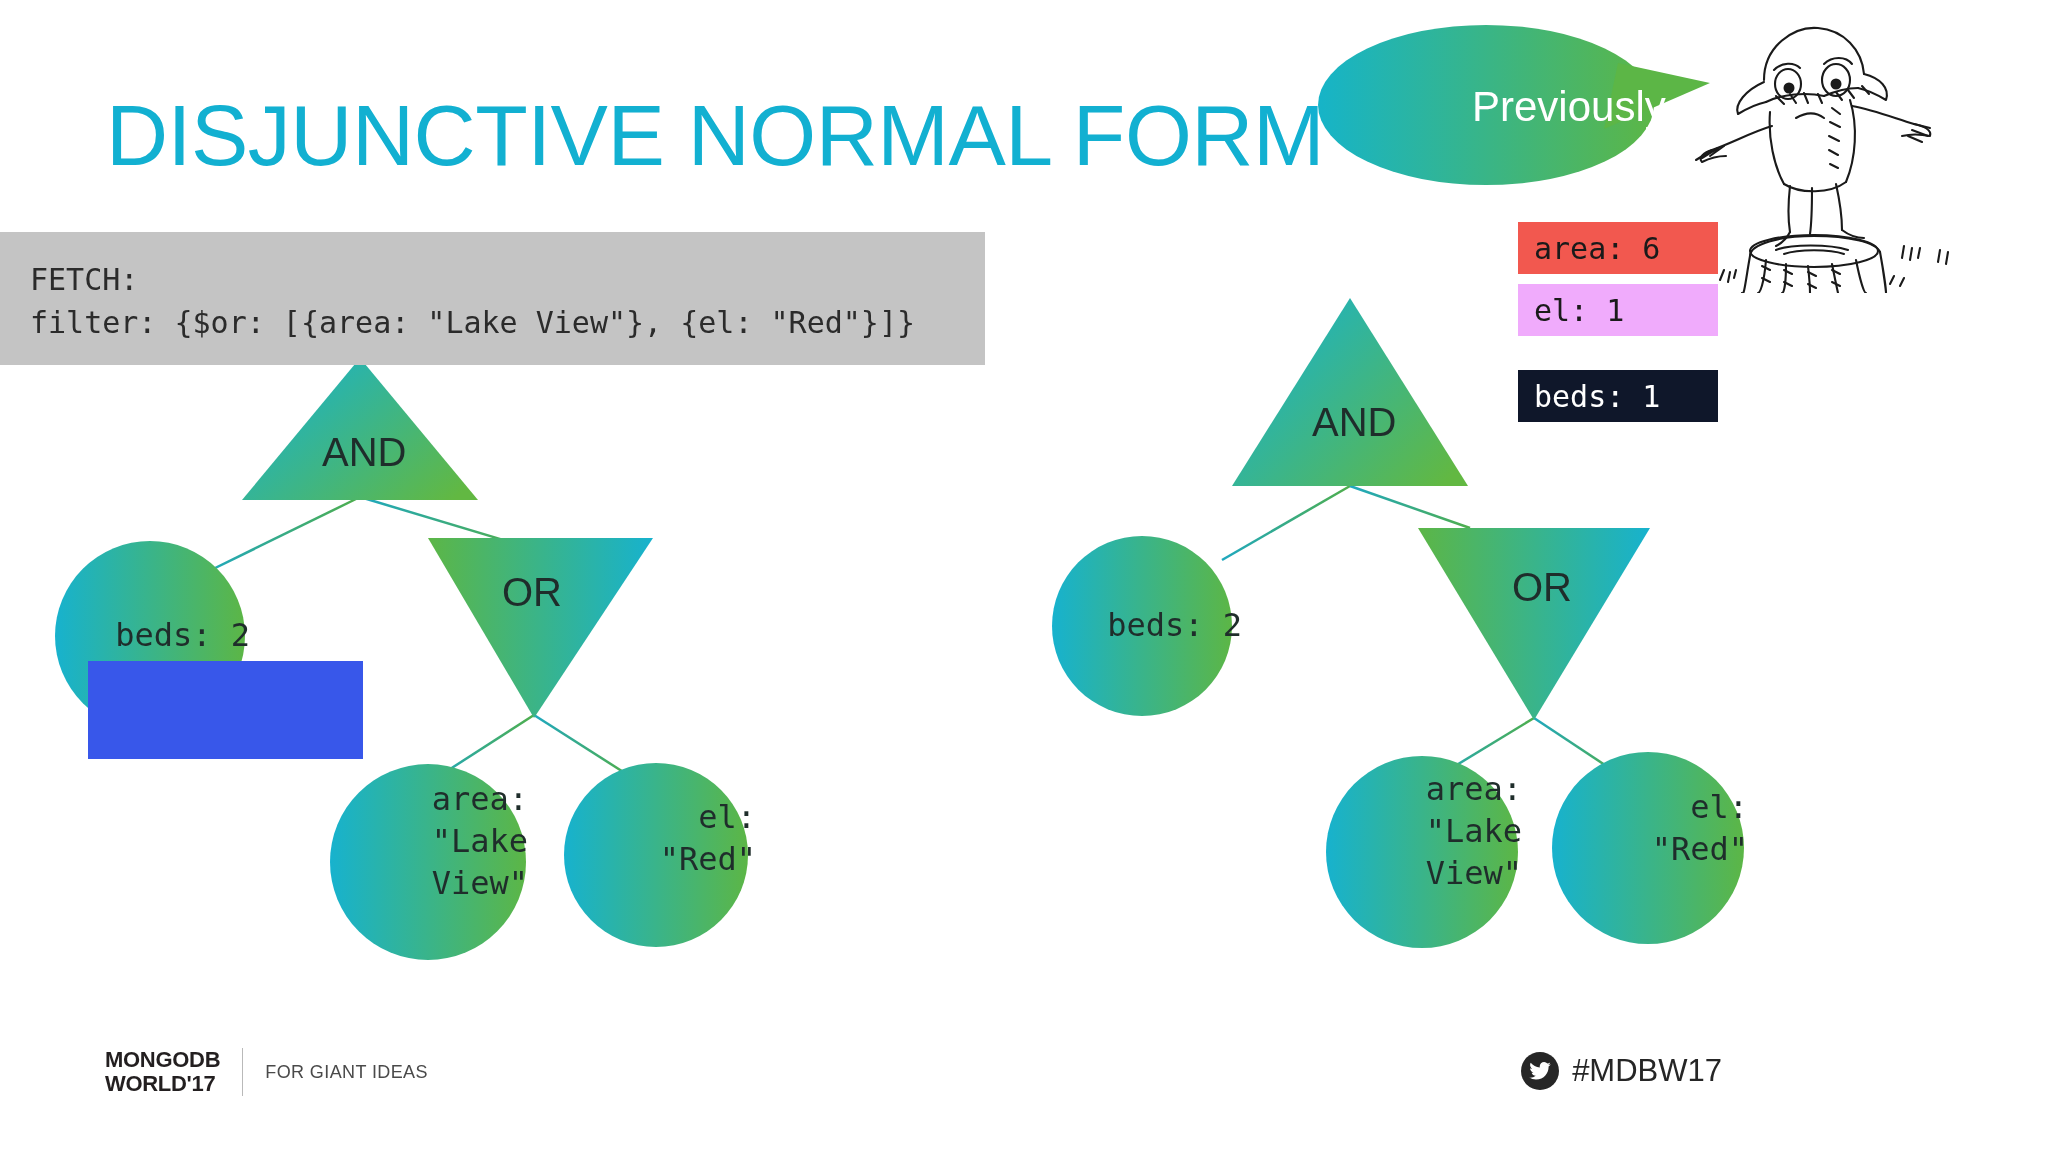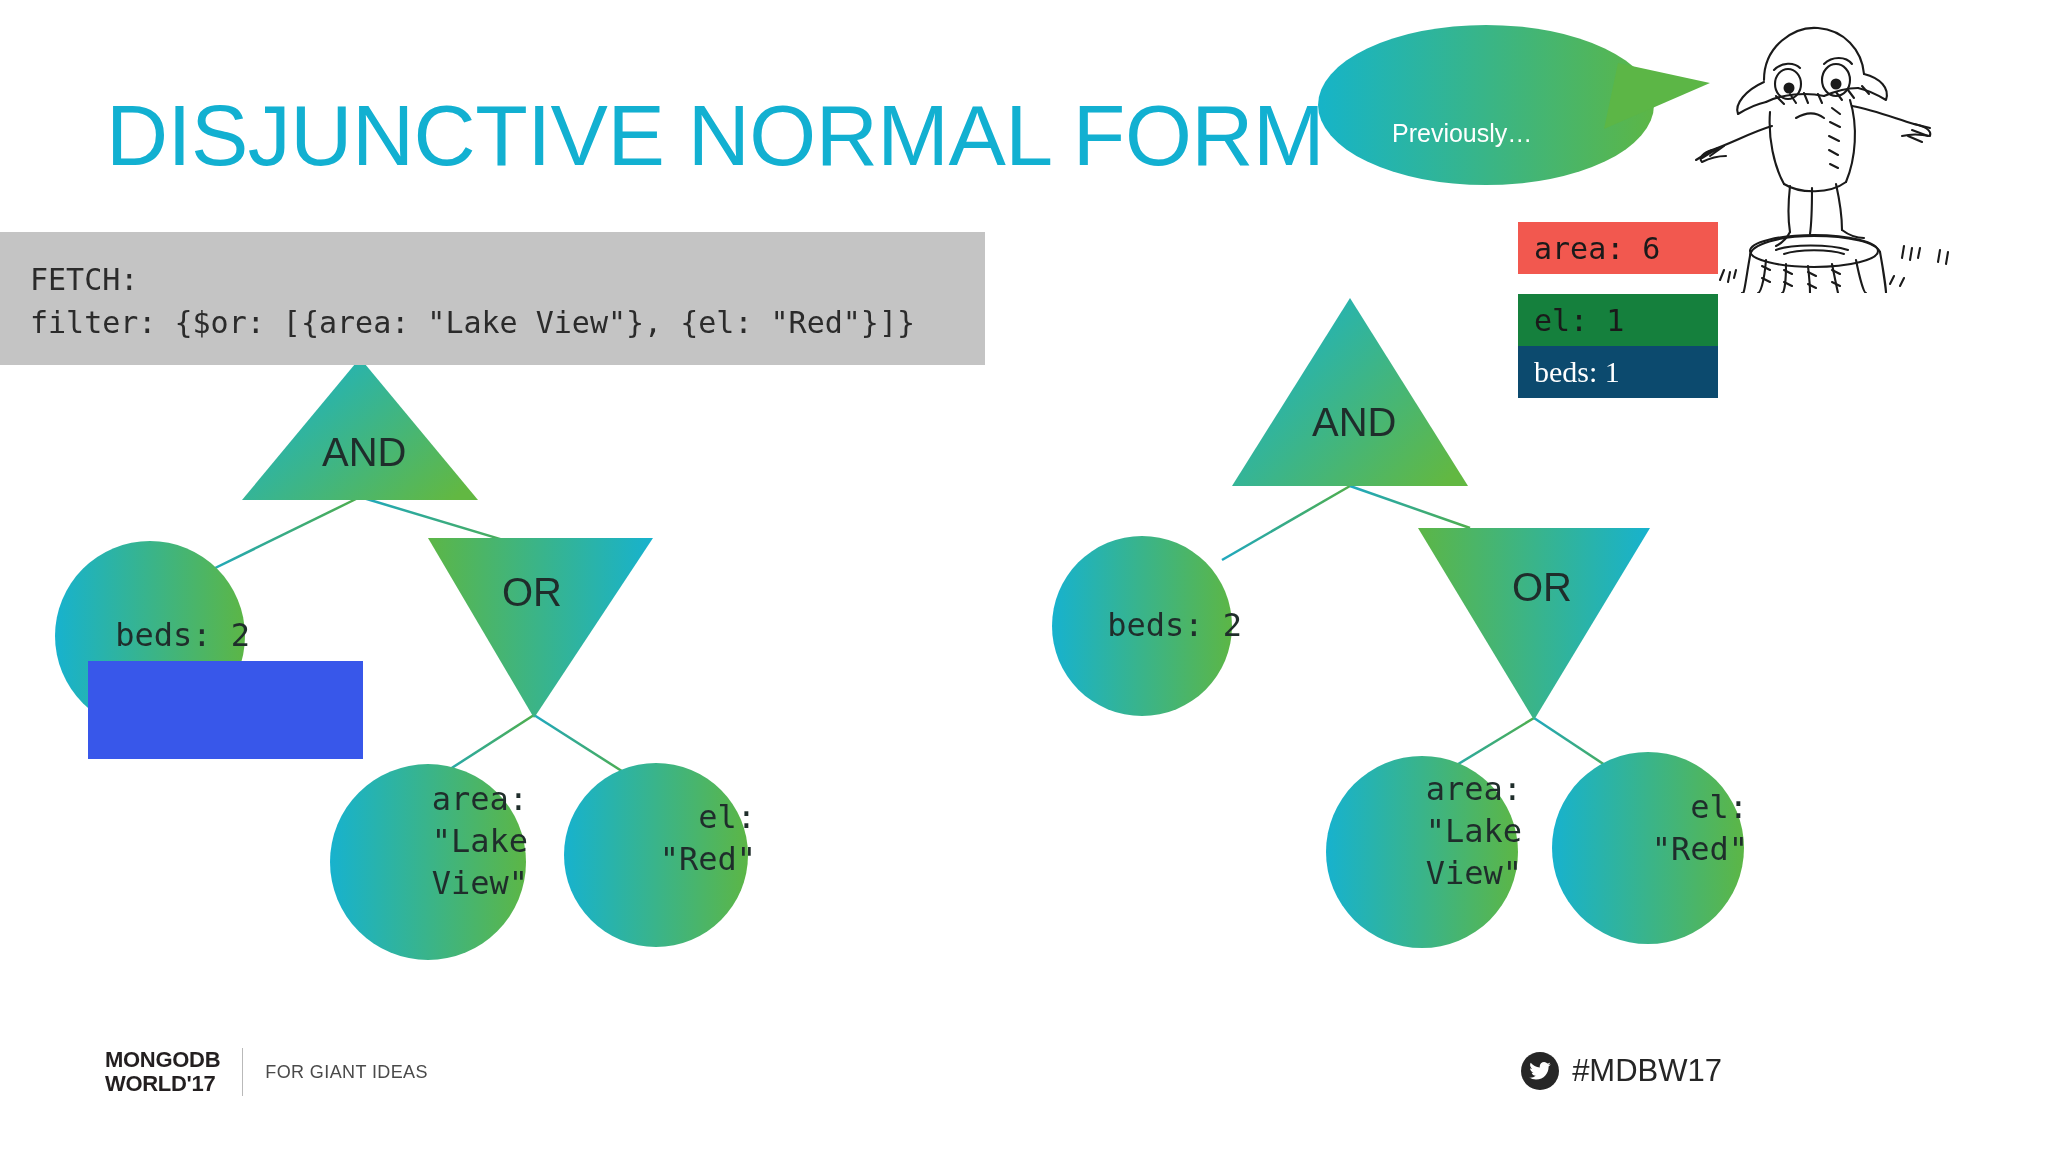--- a/index.html
+++ b/index.html
@@ -31,26 +31,25 @@
   
   #speech-bubble {
     position:absolute;
     left:1318px; top:25px;
     width:380px; height:160px;
     z-index:8;
   }
   #speech-bubble svg { display:block; width:100%; height:100%; overflow:visible; }
   #bubble-text {
     position:absolute;
-    left:1392px; top:83px;
-    font-size:25px;
+    left:1472px; top:83px;
+    font-size:42px;
     color:#ffffff;
     z-index:9;
     white-space:nowrap;
-    margin-top:36px;
   }
 
   
   #lorax-illustration {
     position:absolute;
     left:1690px; top:8px;
     width:290px; height:285px;
     z-index:7;
   }
   #lorax-illustration svg { display:block; width:100%; height:100%; }
@@ -59,22 +58,22 @@
   .legend-box {
     position:absolute;
     width:200px; height:52px;
     display:flex; align-items:center;
     padding-left:16px;
     font-family:"DejaVu Sans Mono","Liberation Mono",monospace;
     font-size:30px;
     z-index:10;
   }
   #legend-area { left:1518px; top:222px; background:#F2584F; color:#1a1a1a; }
-  #legend-el   { left:1518px; top:294px; background:#15803d; color:#1a1a1a; }
-  #legend-beds { left:1518px; top:346px; background:#0c4a6e; color:#ffffff;font-family:Liberation Serif, serif; }
+  #legend-el   { left:1518px; top:284px; background:#f0abfc; color:#1a1a1a; }
+  #legend-beds { left:1518px; top:370px; background:#0f172a; color:#ffffff; }
 
   
   #fetch-box {
     position:absolute;
     left:0px; top:232px;
     width:985px; height:133px;
     background:#C4C4C4;
     z-index:5;
   }
   #fetch-text {

